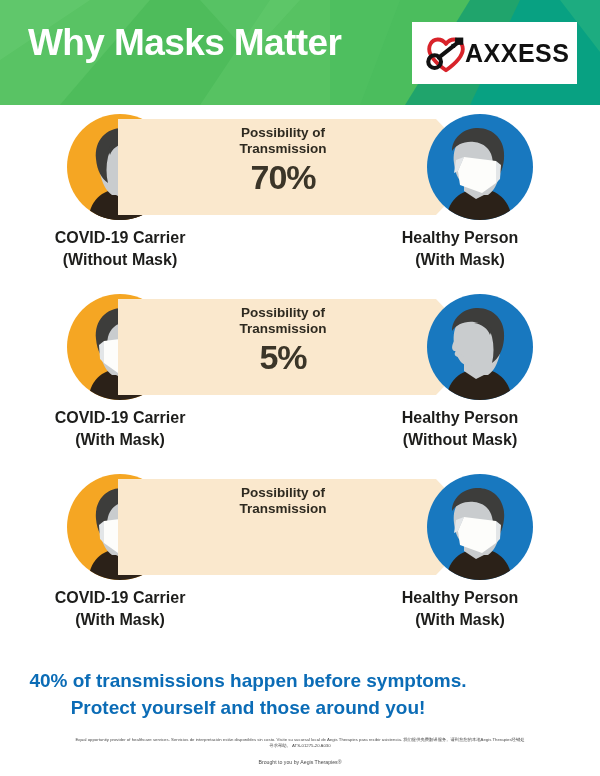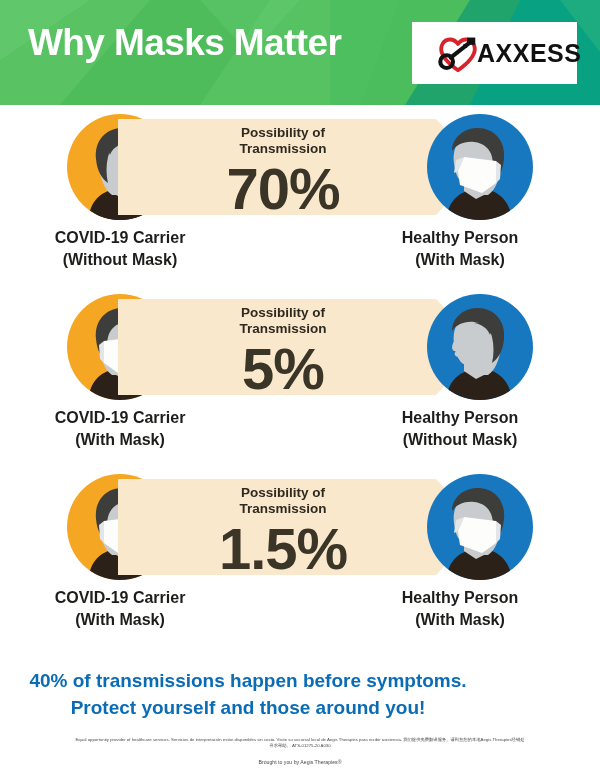--- a/index.html
+++ b/index.html
@@ -44,21 +44,21 @@
     position: absolute;
     left: 412px;
     top: 22px;
     width: 165px;
     height: 62px;
     background: #ffffff;
     z-index: 4;
     display: flex;
     align-items: center;
     justify-content: flex-start;
-    padding-left: 24px;
+    padding-left: 12px;
     box-sizing: border-box;
   }
   .logo-mark {
     width: 44px;
     height: 40px;
     flex: 0 0 auto;
     margin-right: 1px;
   }
   .logo-word {
     font-size: 25px;
@@ -124,21 +124,21 @@
     box-sizing: border-box;
     pointer-events: none;
   }
   .poss-line {
     font-size: 13.5px;
     font-weight: bold;
     color: #2e2a20;
     line-height: 1.22;
   }
   .pct {
-    font-size: 58px;
+    font-size: 34px;
     font-weight: bold;
     color: #3b3528;
     line-height: 1.0;
     margin-top: 2px;
     letter-spacing: -1px;
   }
 
   
   .cta {
     position: absolute;
@@ -355,21 +355,20 @@
     </div>
 
     <div class="arrow-wrap">
       <svg viewBox="0 0 364 96" preserveAspectRatio="none">
         <polygon points="0,0 318,0 364,48 318,96 0,96" fill="#fae8cd"></polygon>
       </svg>
     </div>
     <div class="arrow-text">
       <div class="poss-line">Possibility of</div>
       <div class="poss-line">Transmission</div>
-      <div class="pct">1.5%</div>
     </div>
 
     <div class="avatar right">
       <svg viewBox="0 0 108 108">
         <circle cx="54" cy="54" r="53" fill="#1878bf"></circle>
         <clipPath id="clipB3">
             <circle cx="54" cy="54" r="53"></circle>
           </clipPath>
         <g clip-path="url(#clipB3)" transform="translate(108,0) scale(-1,1)">
           <path d="M22 108 C24 84 40 76 54 76 C70 76 86 84 88 108 Z" fill="#2b2118"></path>

